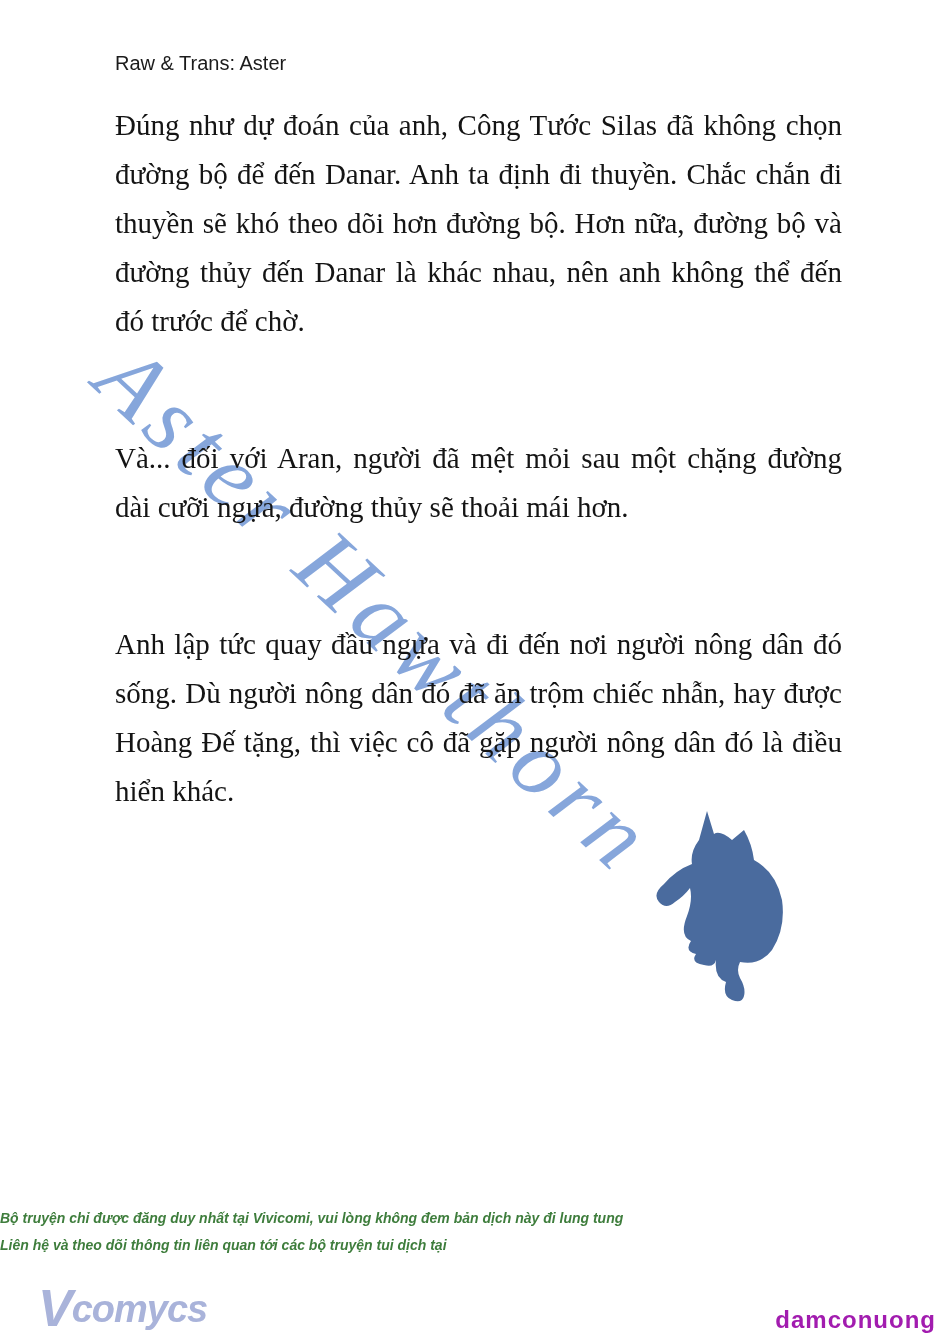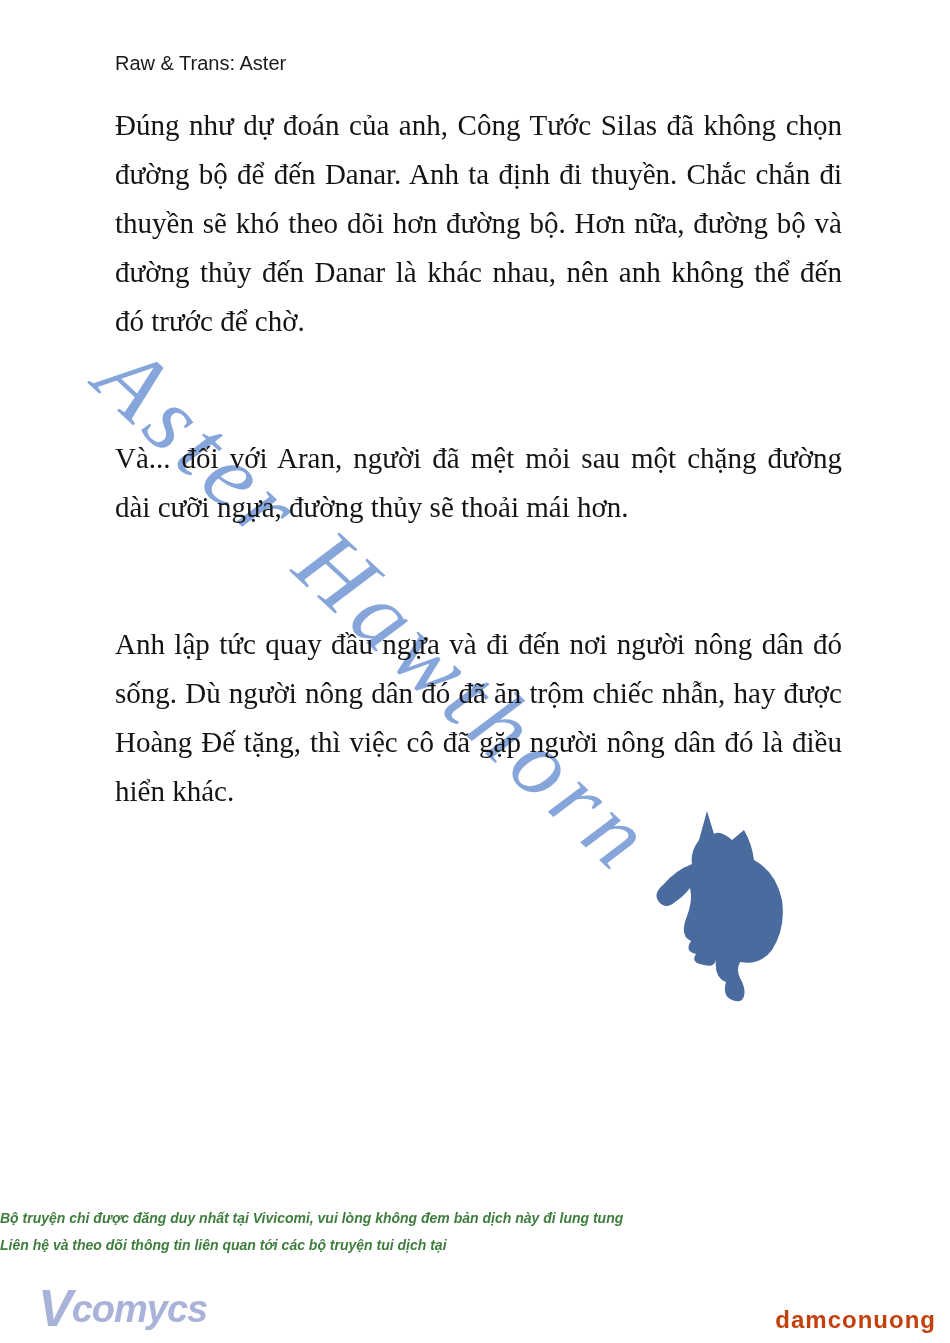--- a/index.html
+++ b/index.html
@@ -46,21 +46,21 @@
     font-family:"Liberation Sans", sans-serif;
     font-style:italic;font-weight:bold;
     color:#a9b3da;letter-spacing:-1px;
     font-size:38px;z-index:4;line-height:1;margin-left:12px;
   }
   .site-logo .logo-v{font-size:52px;vertical-align:-4px;}
   .site-tag{
     position:absolute;right:14px;top:1306px;
     font-family:"Liberation Sans", sans-serif;
     font-weight:bold;font-size:24px;letter-spacing:1px;
-    color:#c2410c;
+    color:#a21caf;
     text-shadow:0 0 2px #ffffff;
     z-index:4;
   }
 </style>
 </head>
 <body>
 
 <div class="page">
 
   <div class="credit">Raw &amp; Trans: Aster</div>

